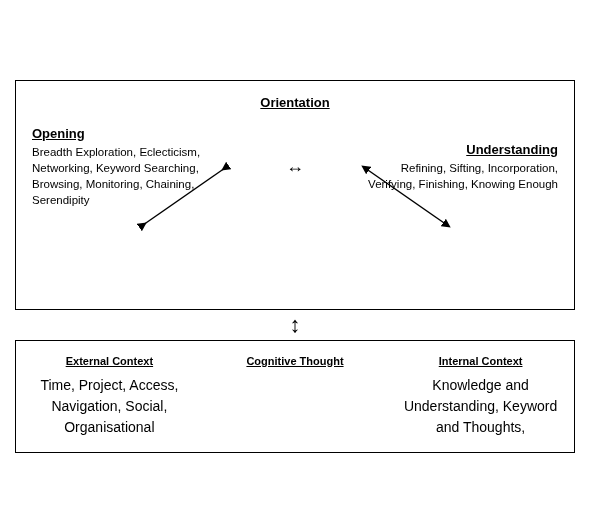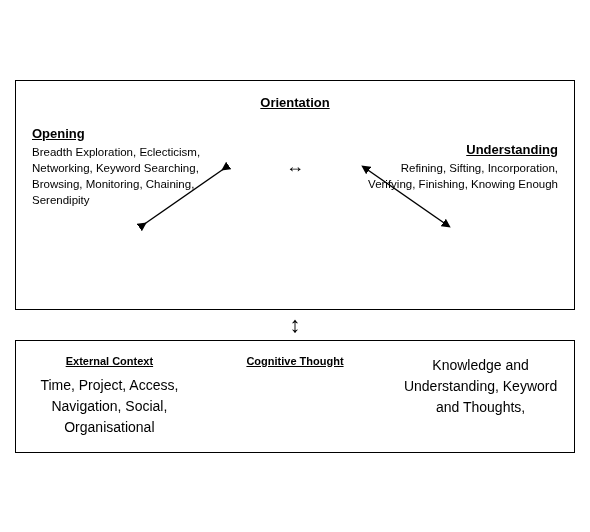--- a/index.html
+++ b/index.html
@@ -233,19 +233,20 @@
       <div class="bottom-col">
         <div class="bottom-col-title">External Context</div>
         <div class="bottom-col-text">Time, Project, Access, Navigation, Social, Organisational</div>
       </div>
 
       <div class="bottom-col">
         <div class="bottom-col-title">Cognitive Thought</div>
       </div>
 
       <div class="bottom-col">
+        <div class="bottom-col-title">Internal Context</div>
         <div class="bottom-col-text">Knowledge and Understanding, Keyword and Thoughts,</div>
       </div>
 
     </div>
   </div>
 
 </div>
 
 </body></html>

